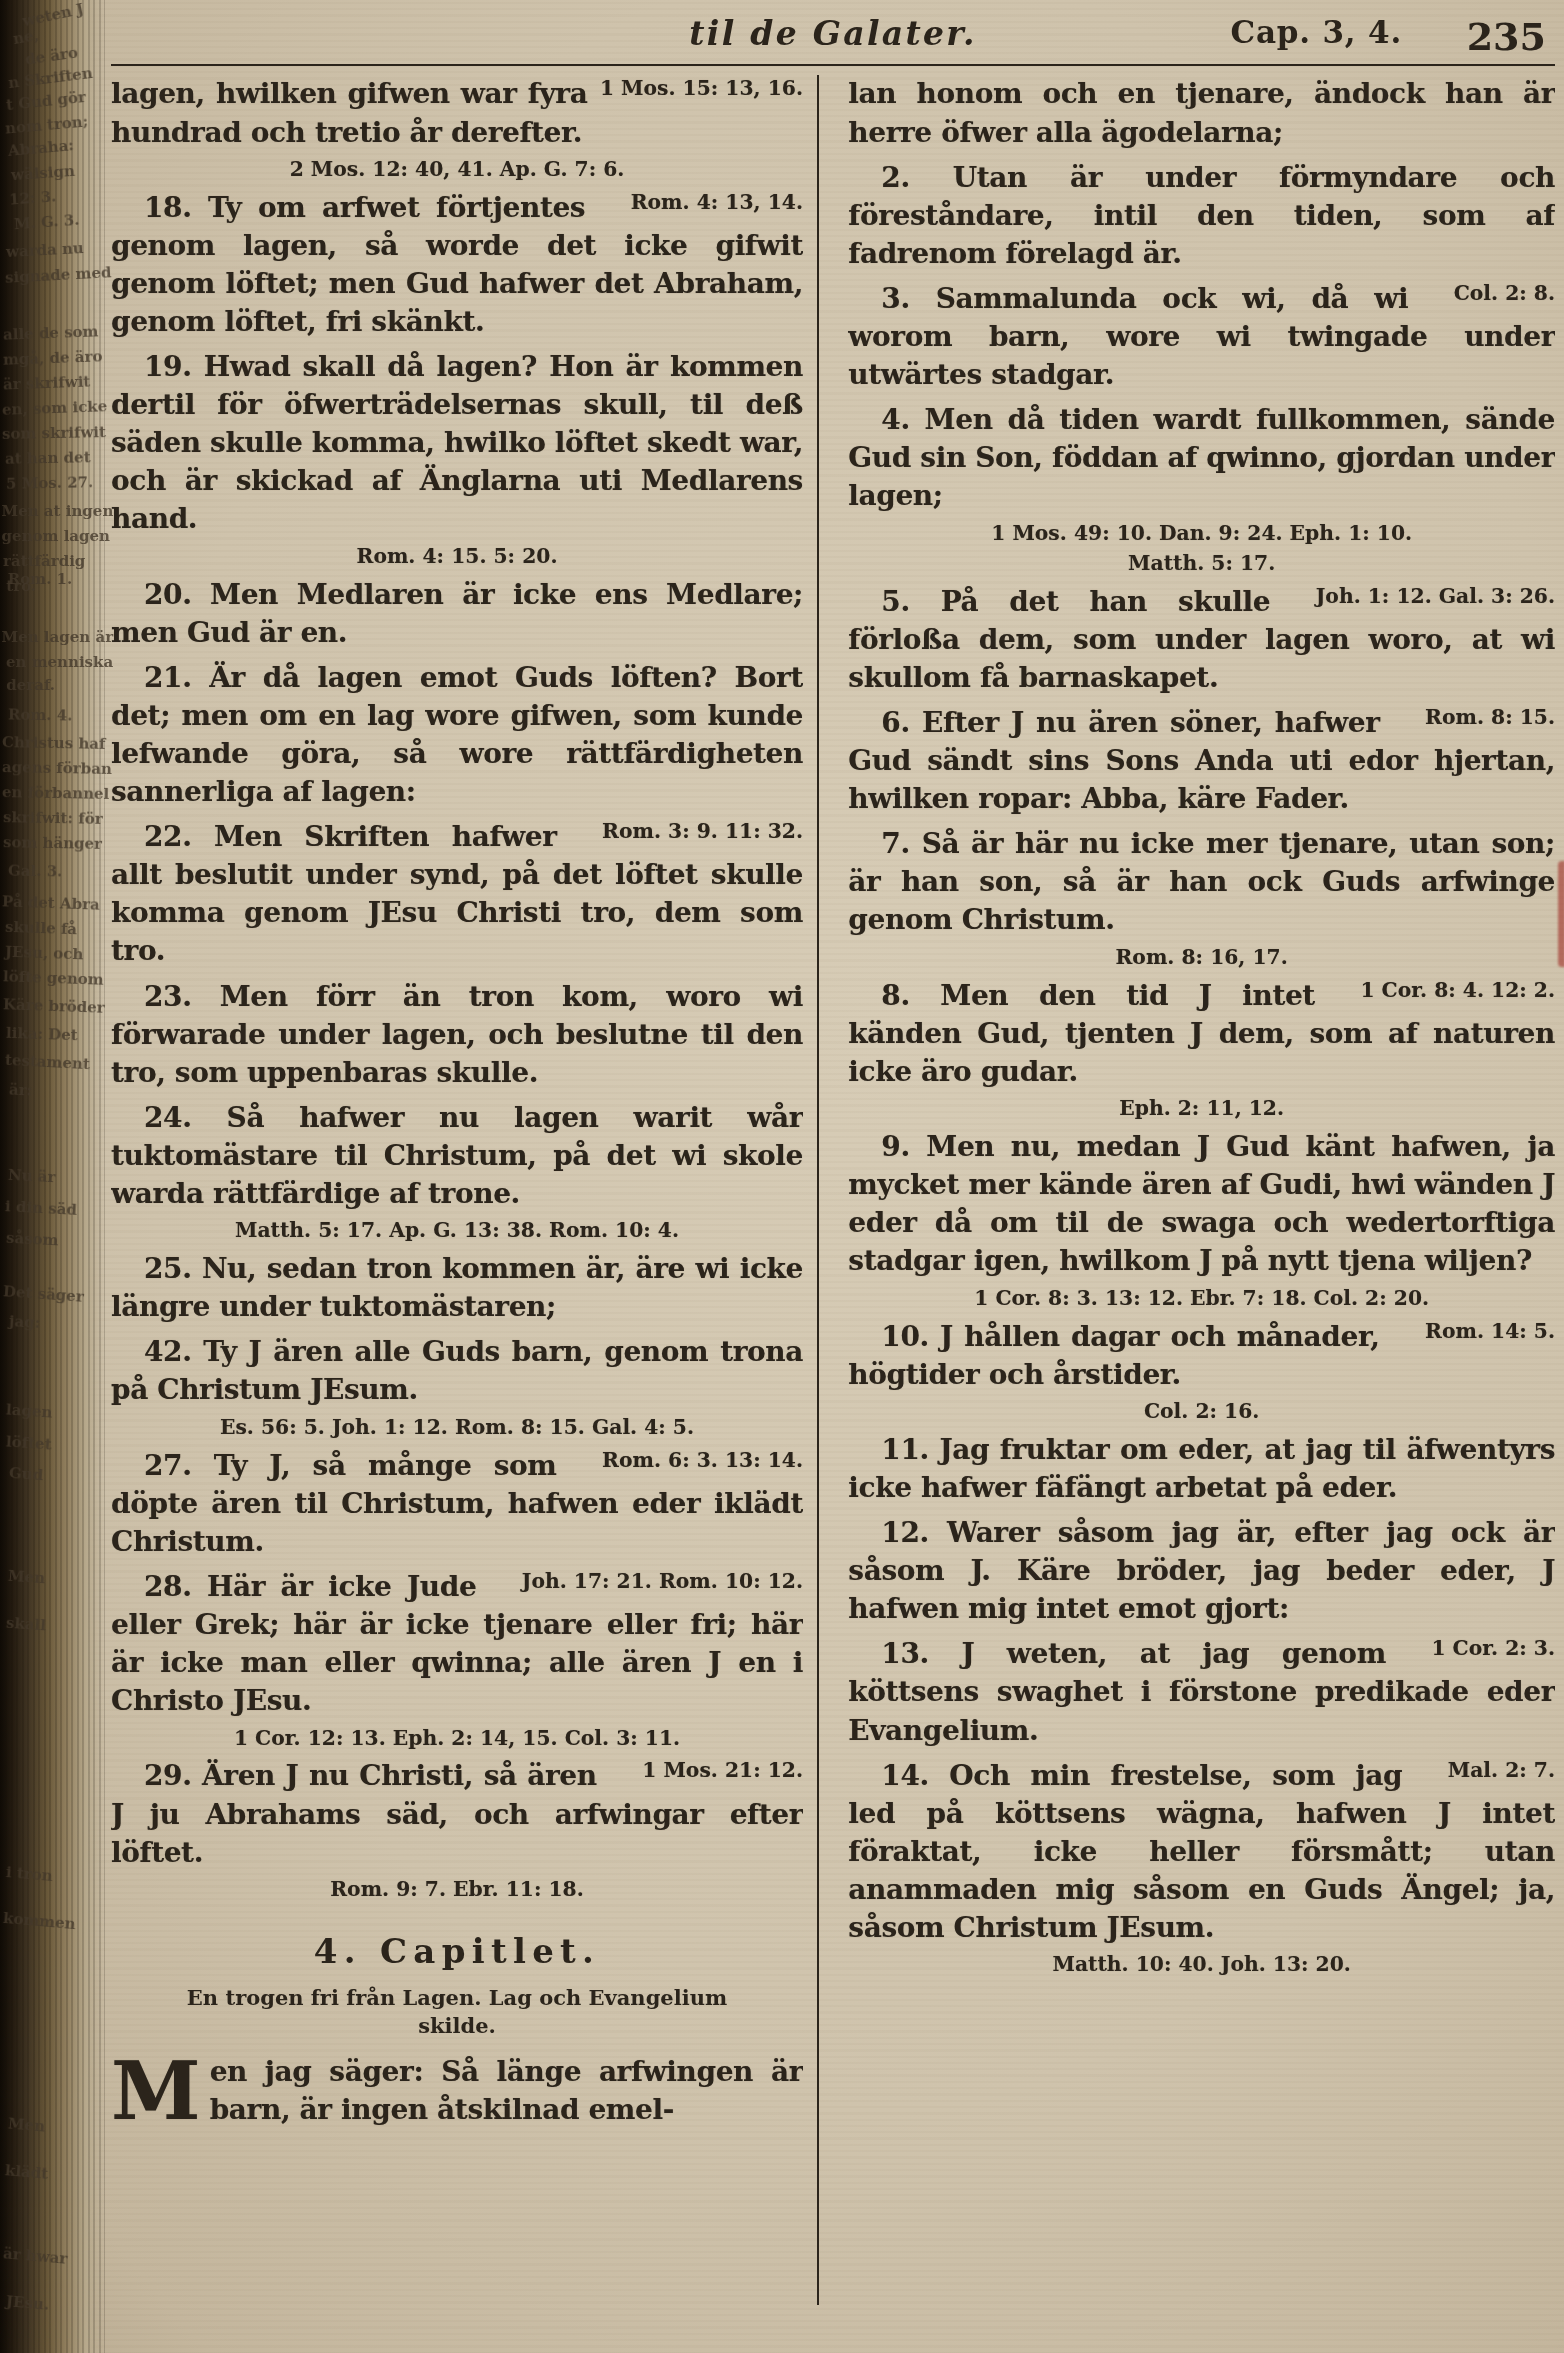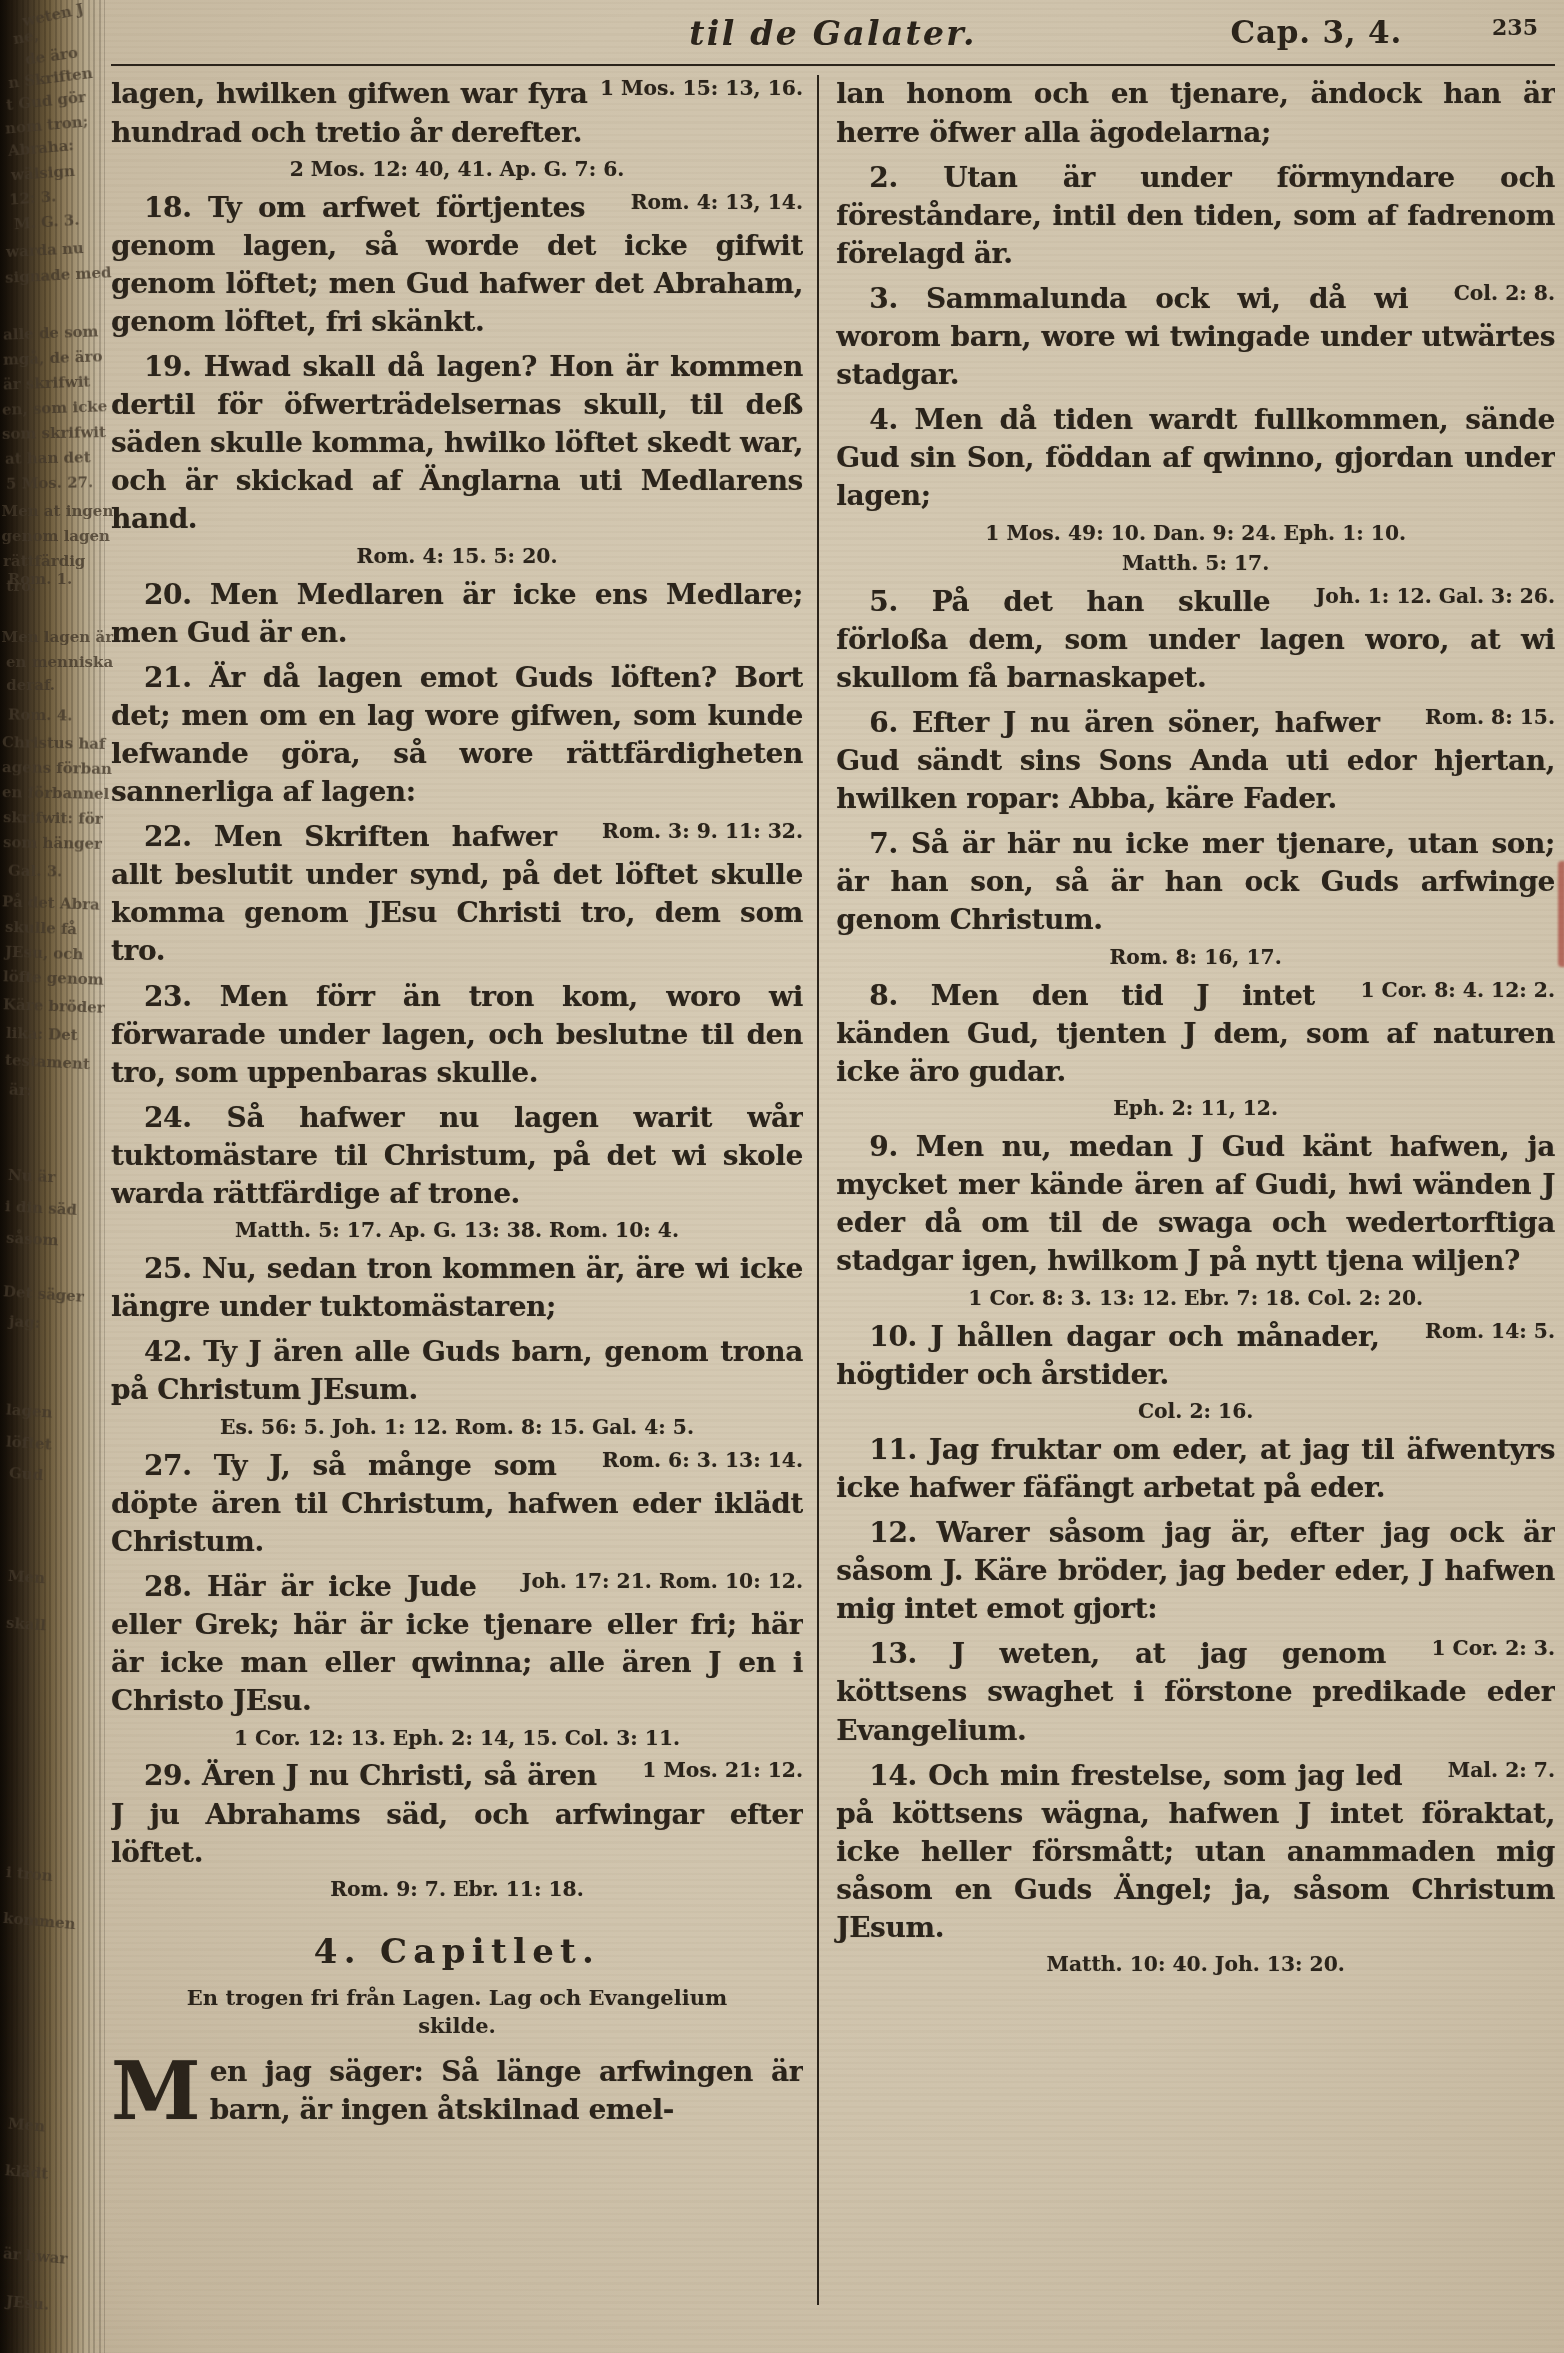--- a/index.html
+++ b/index.html
@@ -32,27 +32,27 @@
     background:#a03028; opacity:.6; border-radius:3.9px 0 0 3.9px;
     filter:blur(0.8px);
   }
   .page { position:absolute; left:111px; top:14px; width:1444px; }
   header { position:relative; height:47px; font-weight:700; }
   .hdr-title {
     position:absolute; left:50%; transform:translateX(-50%);
     font-size:33px; letter-spacing:2.3px; font-style:italic;text-align:center;
   }
   .hdr-cap { position:absolute; right:153px; font-size:31px; letter-spacing:0.8px; }
-  .hdr-num { position:absolute; right:17px; font-size:22px; }
+  .hdr-num { position:absolute; right:9px; font-size:38px; }
   .rule { border-top:2.3px solid #2b241b; margin-top:3.1px; }
   .cols { display:flex; margin-top:9.4px; min-height:2230px; align-items:stretch; }
   .col { overflow:hidden; }
   .col-left { width:692px; }
   .divider { width:2.3px; background:#2b241b; margin-left:14px; }
-  .col-right { flex:1; padding-left:17px; }
+  .col-right { flex:1; padding-left:29px; }
   .para {
     margin:0 0 7px; font-size:28px; line-height:1.36; font-weight:700;
     text-align:justify; text-indent:33px; letter-spacing:-0.4px;
     text-shadow:0 0 0.8px rgba(43,36,27,.35);
   }
   .para.cont { text-indent:0; }
   .ref-inline {
     float:right; font-size:20.3px; line-height:inherit; padding-left:12.5px;
     font-weight:700; letter-spacing:0;
   }

